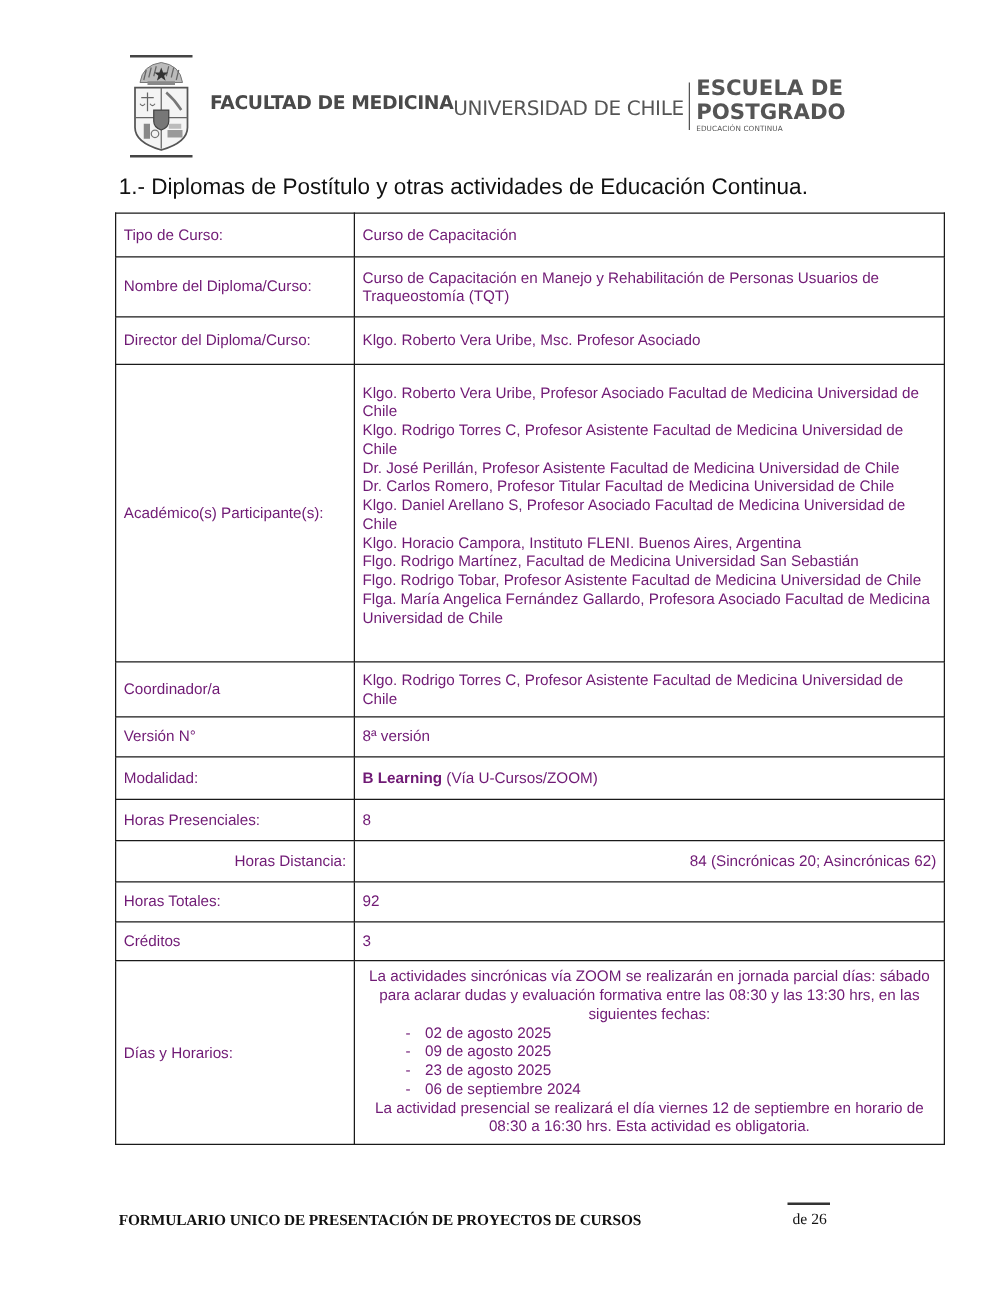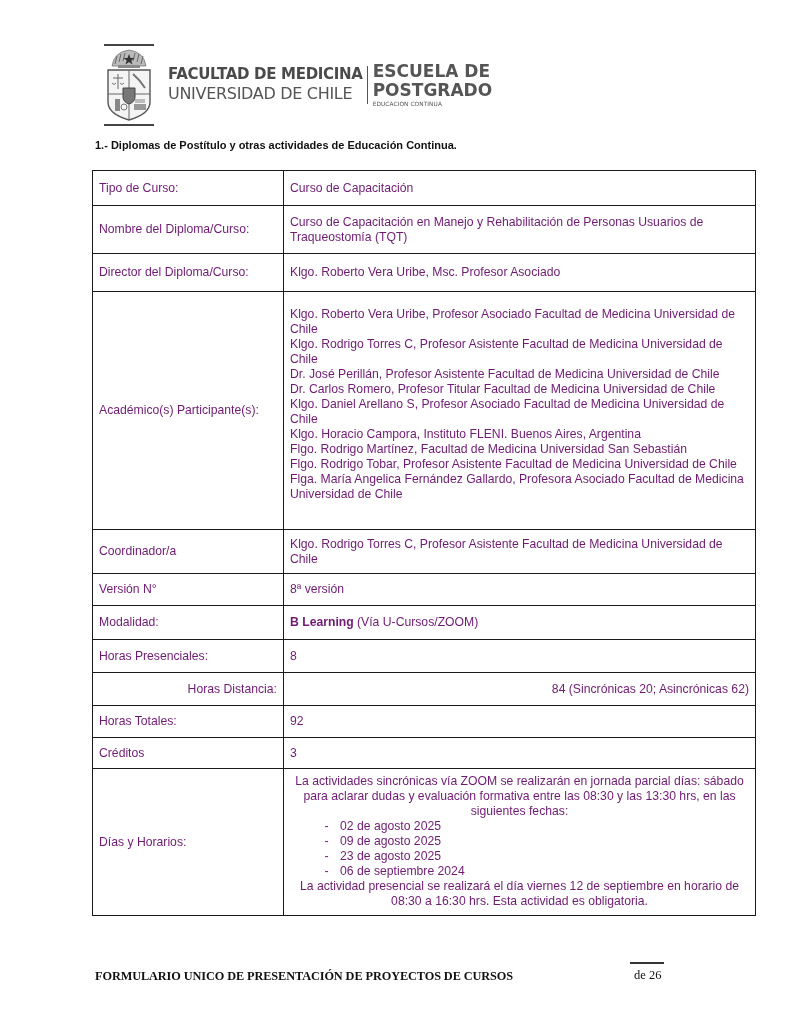--- a/index.html
+++ b/index.html
@@ -30,21 +30,20 @@
     }
     .crest svg { display: block; }
     .logo-text {
       margin-left: 10px;
       display: flex;
       align-items: center;
       color: #4a4a4a;
     }
     .logo-main {
       display: flex;
-      flex-direction: column;
       line-height: 1;
     }
     .logo-main .l1 {
       font-family: "DejaVu Sans", sans-serif;
       font-weight: bold;
       font-size: 15px;
       letter-spacing: -0.3px;
       color: #4a4a4a;
     }
     .logo-main .l2 {
@@ -76,22 +75,22 @@
       font-family: "DejaVu Sans", sans-serif;
       font-size: 5.8px;
       margin-top: 3px;
       letter-spacing: 0.1px;
     }
 
     .section-title {
       position: absolute;
       left: 95px;
       top: 139px;
-      font-size: 11px;
-      font-weight: bold;
+      font-size: 18px;
+      font-weight: normal;
       color: #111111;
     }
 
     table.info {
       position: absolute;
       left: 92px;
       top: 170px;
       width: 664px;
       border-collapse: collapse;
       font-size: 12.2px;

